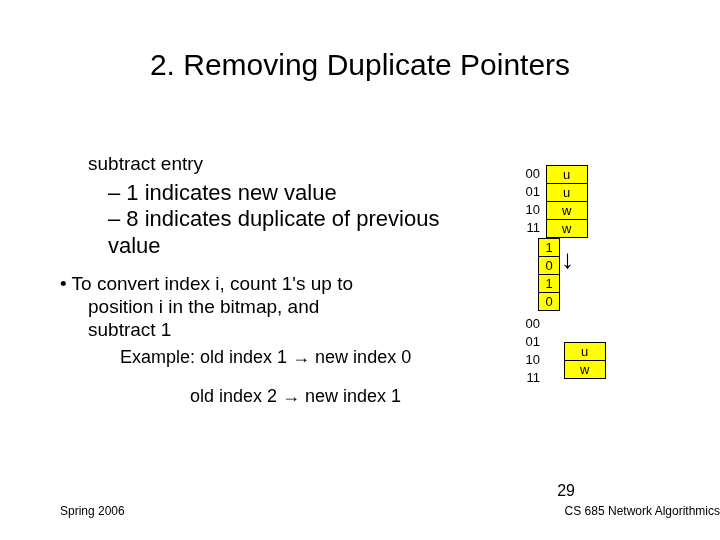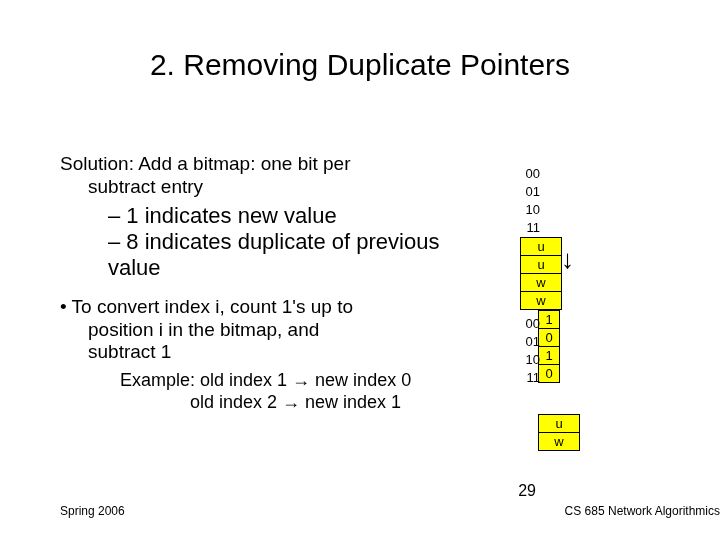--- a/index.html
+++ b/index.html
@@ -10,20 +10,21 @@
     background: #fff;
     font-family: Verdana, Arial, sans-serif;
     color: #000;
     position: relative;
     overflow: hidden;
   }
   .slide {
     position: relative;
     width: 584px;
     height: 540px;
+    padding-left: 39px;
   }
   .title {
     position: absolute;
     top: 48px;
     left: 0;
     width: 720px;
     text-align: center;
     font-size: 30px;
     font-family: Verdana, Arial, sans-serif;
   }
@@ -51,20 +52,21 @@
   .bullet-dash::before {
     content: "–  ";
   }
   .example {
     padding-left: 60px;
     font-size: 18px;
   }
   .example2 {
     padding-left: 130px;
     font-size: 18px;
+    margin-top: 17px;
   }
   .footer-left {
     position: absolute;
     bottom: 22px;
     left: 60px;
     font-size: 12px;
     font-family: Arial, sans-serif;
   }
   .footer-center {
     position: absolute;
@@ -138,21 +140,20 @@
   }
 </style>
 </head>
 <body>
 
 <div class="slide">
 
   <div class="title">2. Removing Duplicate Pointers</div>
 
   <div class="body-left">
-    <div>Solution: Add a bitmap: one bit per</div>
     <div class="sub1">subtract entry</div>
     <div class="sub2 bullet-dash" style="margin-top:4px">1 indicates new value</div>
     <div class="sub2 bullet-dash">8 indicates duplicate of previous value</div>
 
     <div class="bullet1 bullet-dot" style="margin-top:14px">To convert index i, count 1's up to</div>
     <div style="padding-left:28px">position i in the bitmap, and</div>
     <div style="padding-left:28px">subtract 1</div>
 
     <div class="example" style="margin-top:6px">Example: old index 1 → new index 0</div>
     <div class="example2">old index 2 → new index 1</div>

